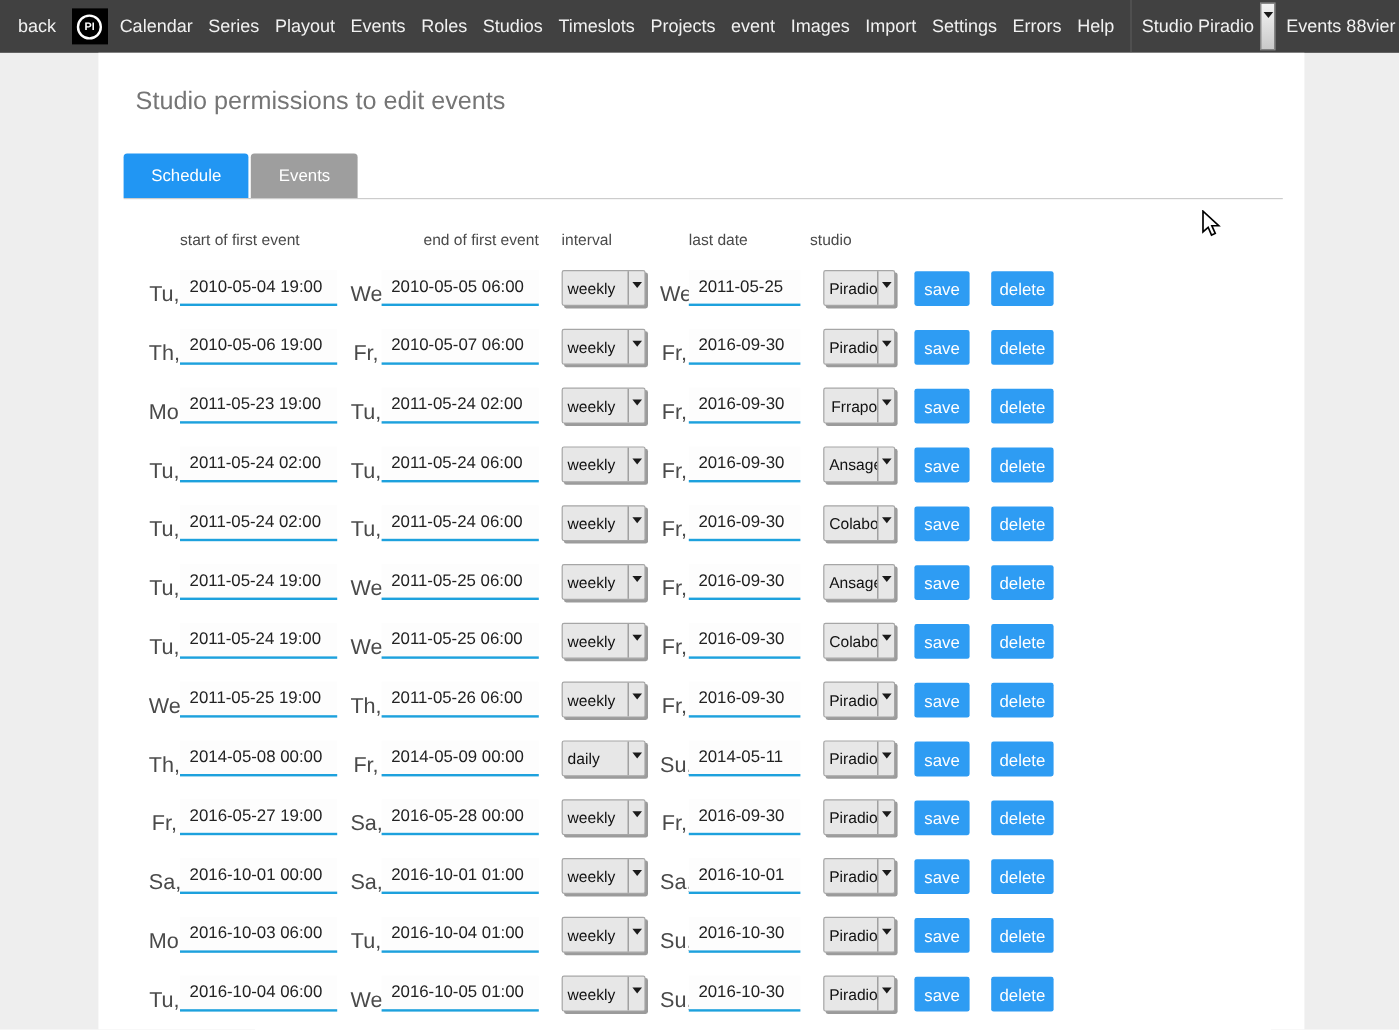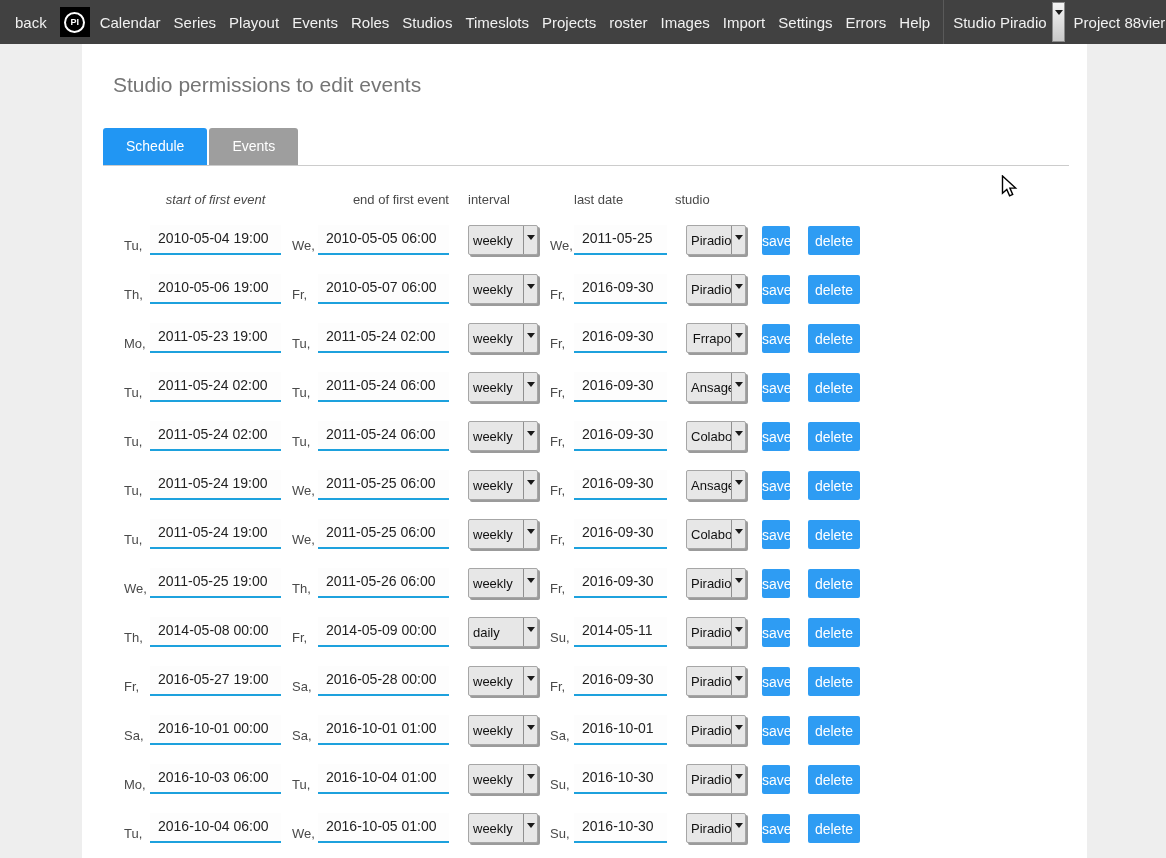--- a/index.html
+++ b/index.html
@@ -63,38 +63,38 @@
   .tab.active { background: var(--tab-active, #2196f3); }
   .tab.inactive { background: var(--tab-inactive, #9e9e9e); }
 
   
   .thead {
     height: 50px; display: flex; align-items: flex-end; padding-left: 42px;
     font-size: 13px; color: var(--label-gray, #4a4a4a);
   }
   .thead > span { display: block; padding-bottom: 9px; }
   .h-sp1 { width: 26px; }
-  .h-start { width: 131px; text-align: center; font-style: italic; }
+  .h-start { width: 131px; text-align: left; }
   .h-g1 { width: 11px; }
   .h-sp2 { width: 26px; }
   .h-end { width: 131px; text-align: right; }
   .h-g2 { width: 19px; }
   .h-interval { width: 70px; }
   .h-g3 { width: 12px; }
   .h-sp3 { width: 24px; }
   .h-lastdate { width: 93px; }
   .h-g4 { width: 19px; }
   .h-studio { width: 60px; margin-left: -11px; }
 
   .rows { }
   .row { display: flex; align-items: flex-end; height: 49px; padding-left: 42px; }
   .row > * { margin-bottom: 10px; }
   .day {
-    font-size: 13px; color: var(--label-gray, #4a4a4a);
-    margin-bottom: 12px; line-height: 15px;
+    font-size: 18px; color: var(--label-gray, #4a4a4a);
+    margin-bottom: 12px; line-height: 15px; text-align: center;
   }
   .d1 { width: 26px; }
   .d2 { width: 26px; margin-left: 11px; }
   .d3 { width: 24px; margin-left: 12px; }
   .inp {
     height: 30px; border: none; outline: none;
     border-bottom: 2px solid var(--underline-blue, #1da1dd);
     background: #fdfdfd; font-family: "Liberation Sans", sans-serif;
     font-size: 14px; color: var(--text-dark, #222); padding: 0 0 2px 8px;
   }
@@ -116,57 +116,57 @@
   .sel-btn .tri {
     width: 0; height: 0; border-left: 4px solid transparent;
     border-right: 4px solid transparent; border-top: 5px solid #1a1a1a;
     margin-top: -6px;
   }
   .btn {
     height: 29px; border: none; border-radius: 2px; color: #fff;
     background: var(--accent-blue, #2e9cf3); font-size: 14px; cursor: pointer;
     font-family: "Liberation Sans", sans-serif; padding: 0;
   }
-  .btn-save { width: 28px; margin-left: 16px; }
+  .btn-save { width: 46px; margin-left: 16px; }
   .btn-delete { width: 52px; margin-left: 18px; }
 
   .cursor { position: absolute; pointer-events: none; z-index: 99; }
 </style>
 </head>
 <body>
 
 <div class="nav">
   <span class="nav-item">back</span>
   <span class="logo">
     <span class="logo-circle">PI</span>
   </span>
   <span class="nav-item">Calendar</span>
   <span class="nav-item">Series</span>
   <span class="nav-item">Playout</span>
   <span class="nav-item">Events</span>
   <span class="nav-item">Roles</span>
   <span class="nav-item">Studios</span>
   <span class="nav-item">Timeslots</span>
   <span class="nav-item">Projects</span>
-  <span class="nav-item">roster</span>
+  <span class="nav-item">event</span>
   <span class="nav-item">Images</span>
   <span class="nav-item">Import</span>
   <span class="nav-item">Settings</span>
   <span class="nav-item">Errors</span>
   <span class="nav-item">Help</span>
 
   <div class="nav-right">
     <span class="nav-select">
       <span class="nav-select-label">Studio Piradio</span>
       <span class="nav-strip">
           <span class="tri"></span>
         </span>
     </span>
     <span class="nav-select">
-      <span class="nav-select-label">Project 88vier</span>
+      <span class="nav-select-label">Events 88vier</span>
       <span class="nav-strip"></span>
     </span>
 
   </div>
 </div>
 
 <div class="card">
   <div class="page-title">Studio permissions to edit events</div>
 
   <div class="tabs">

